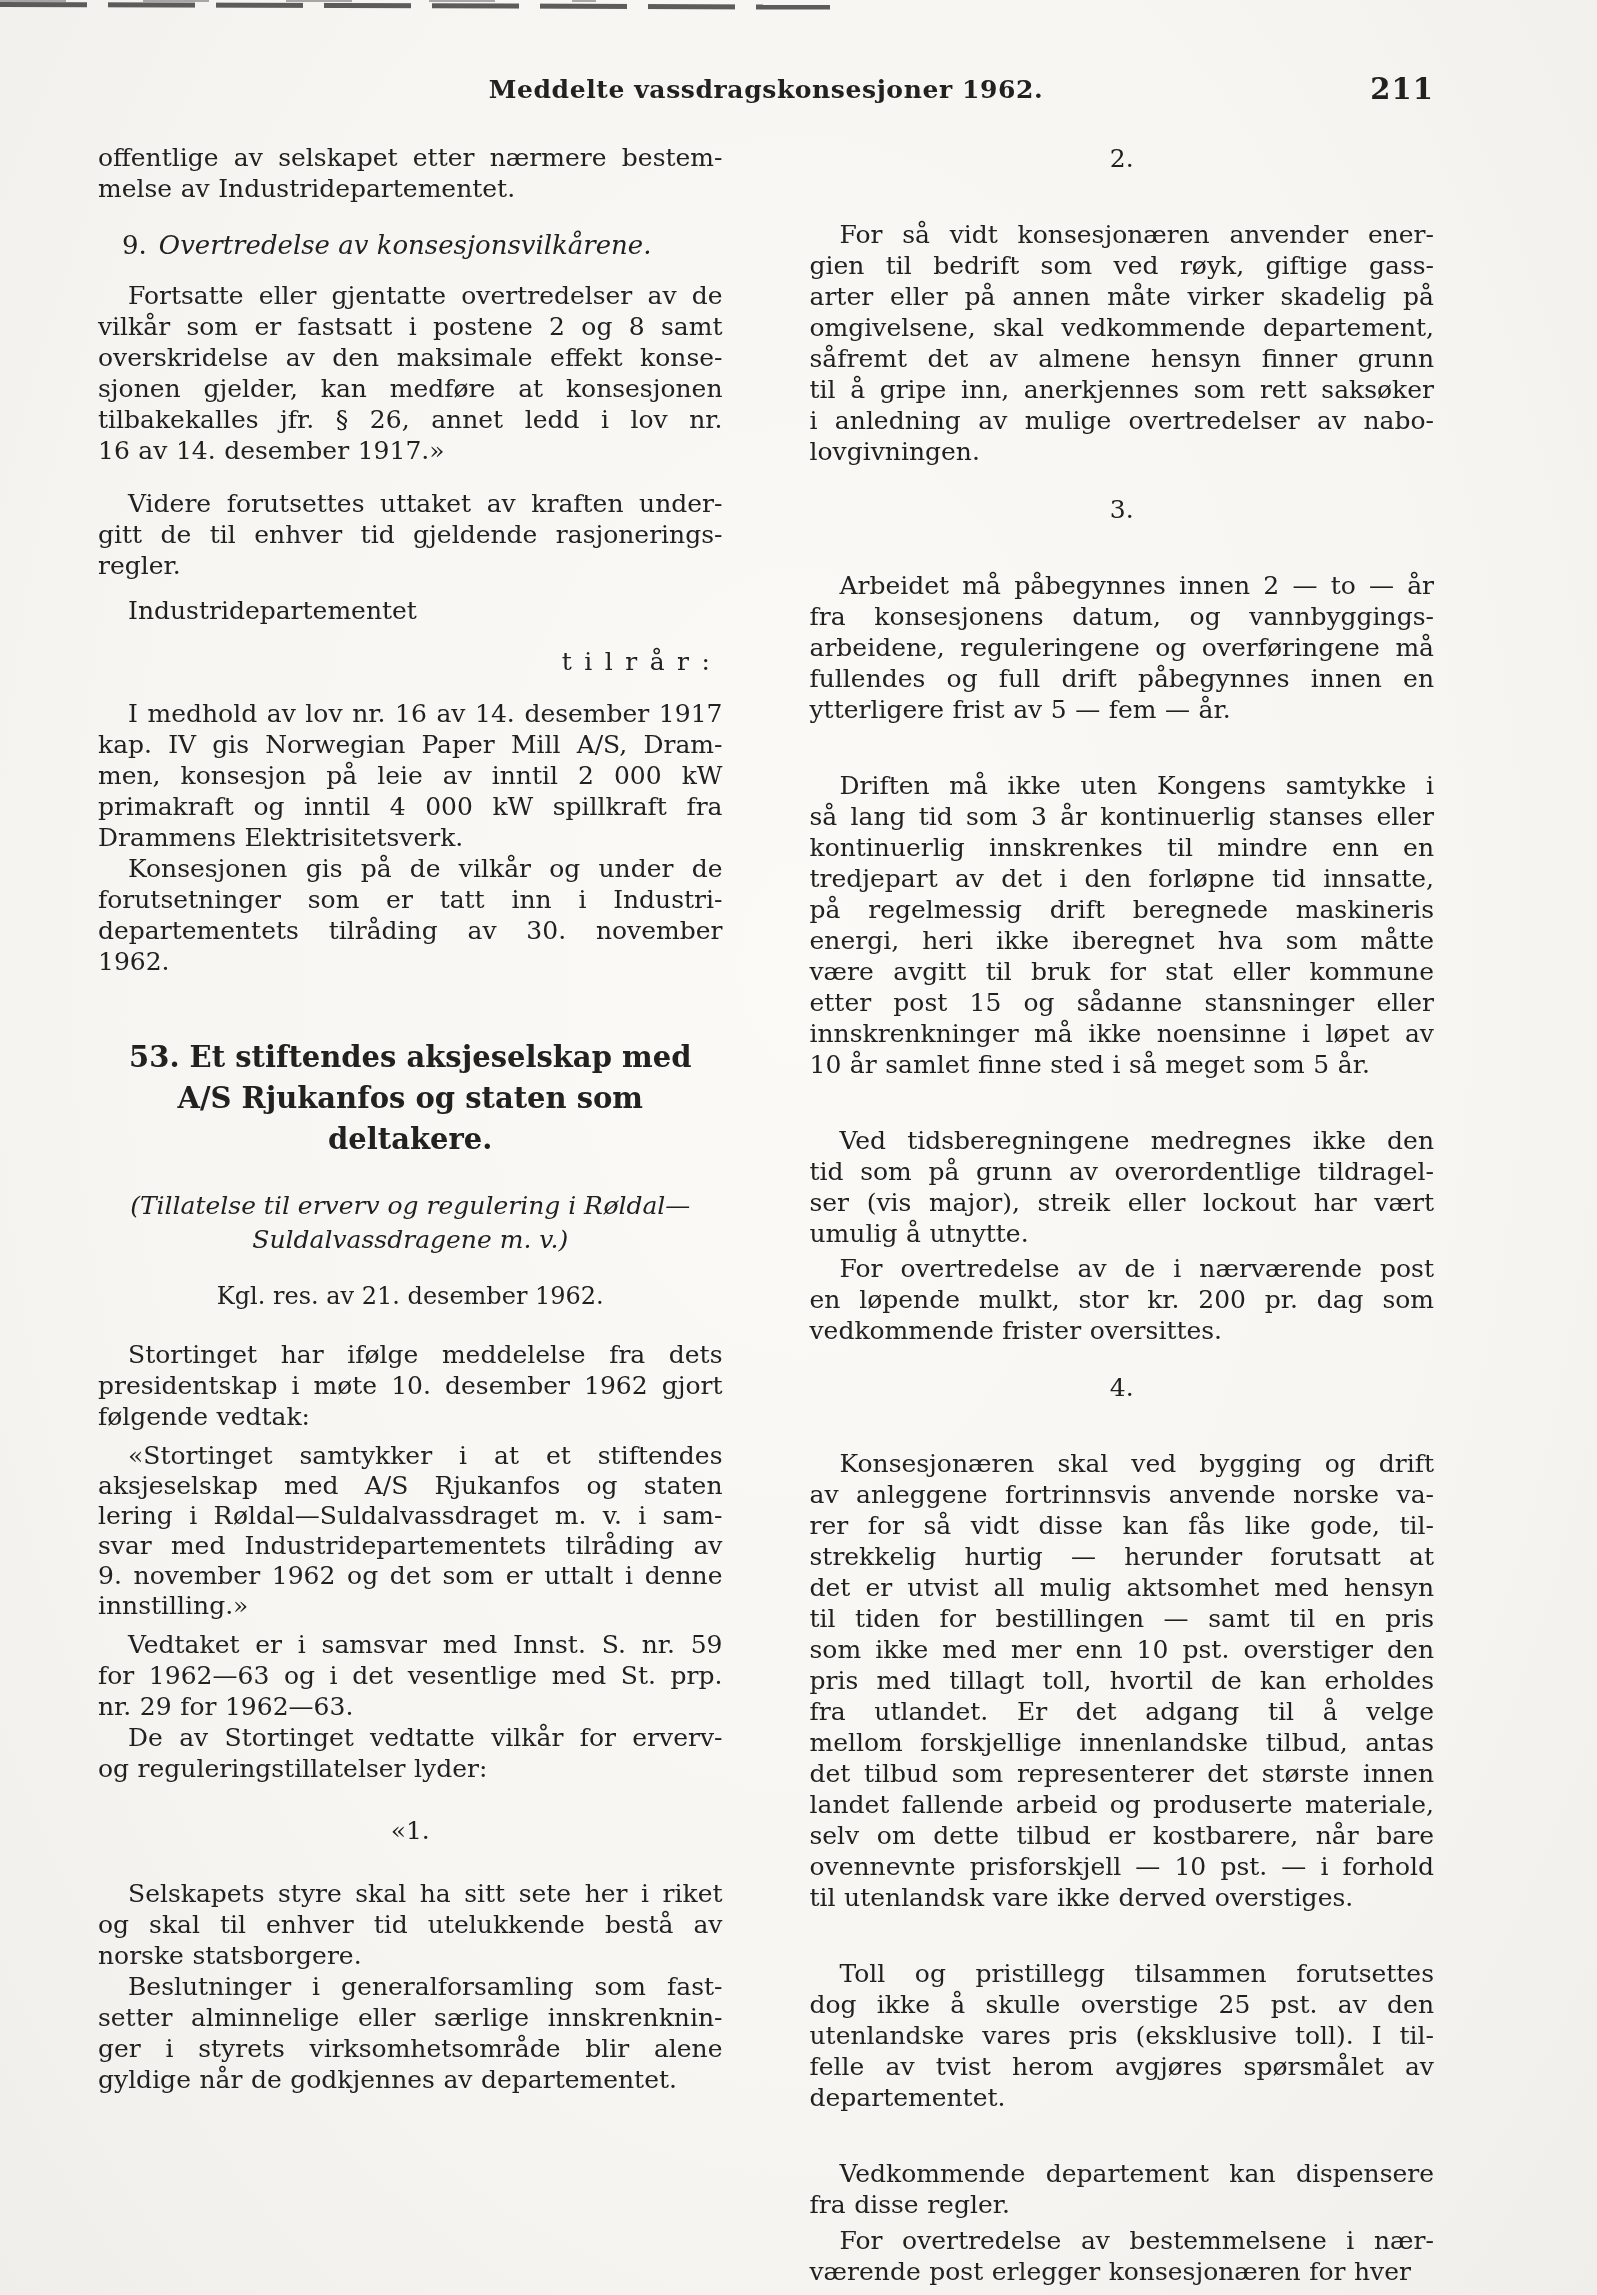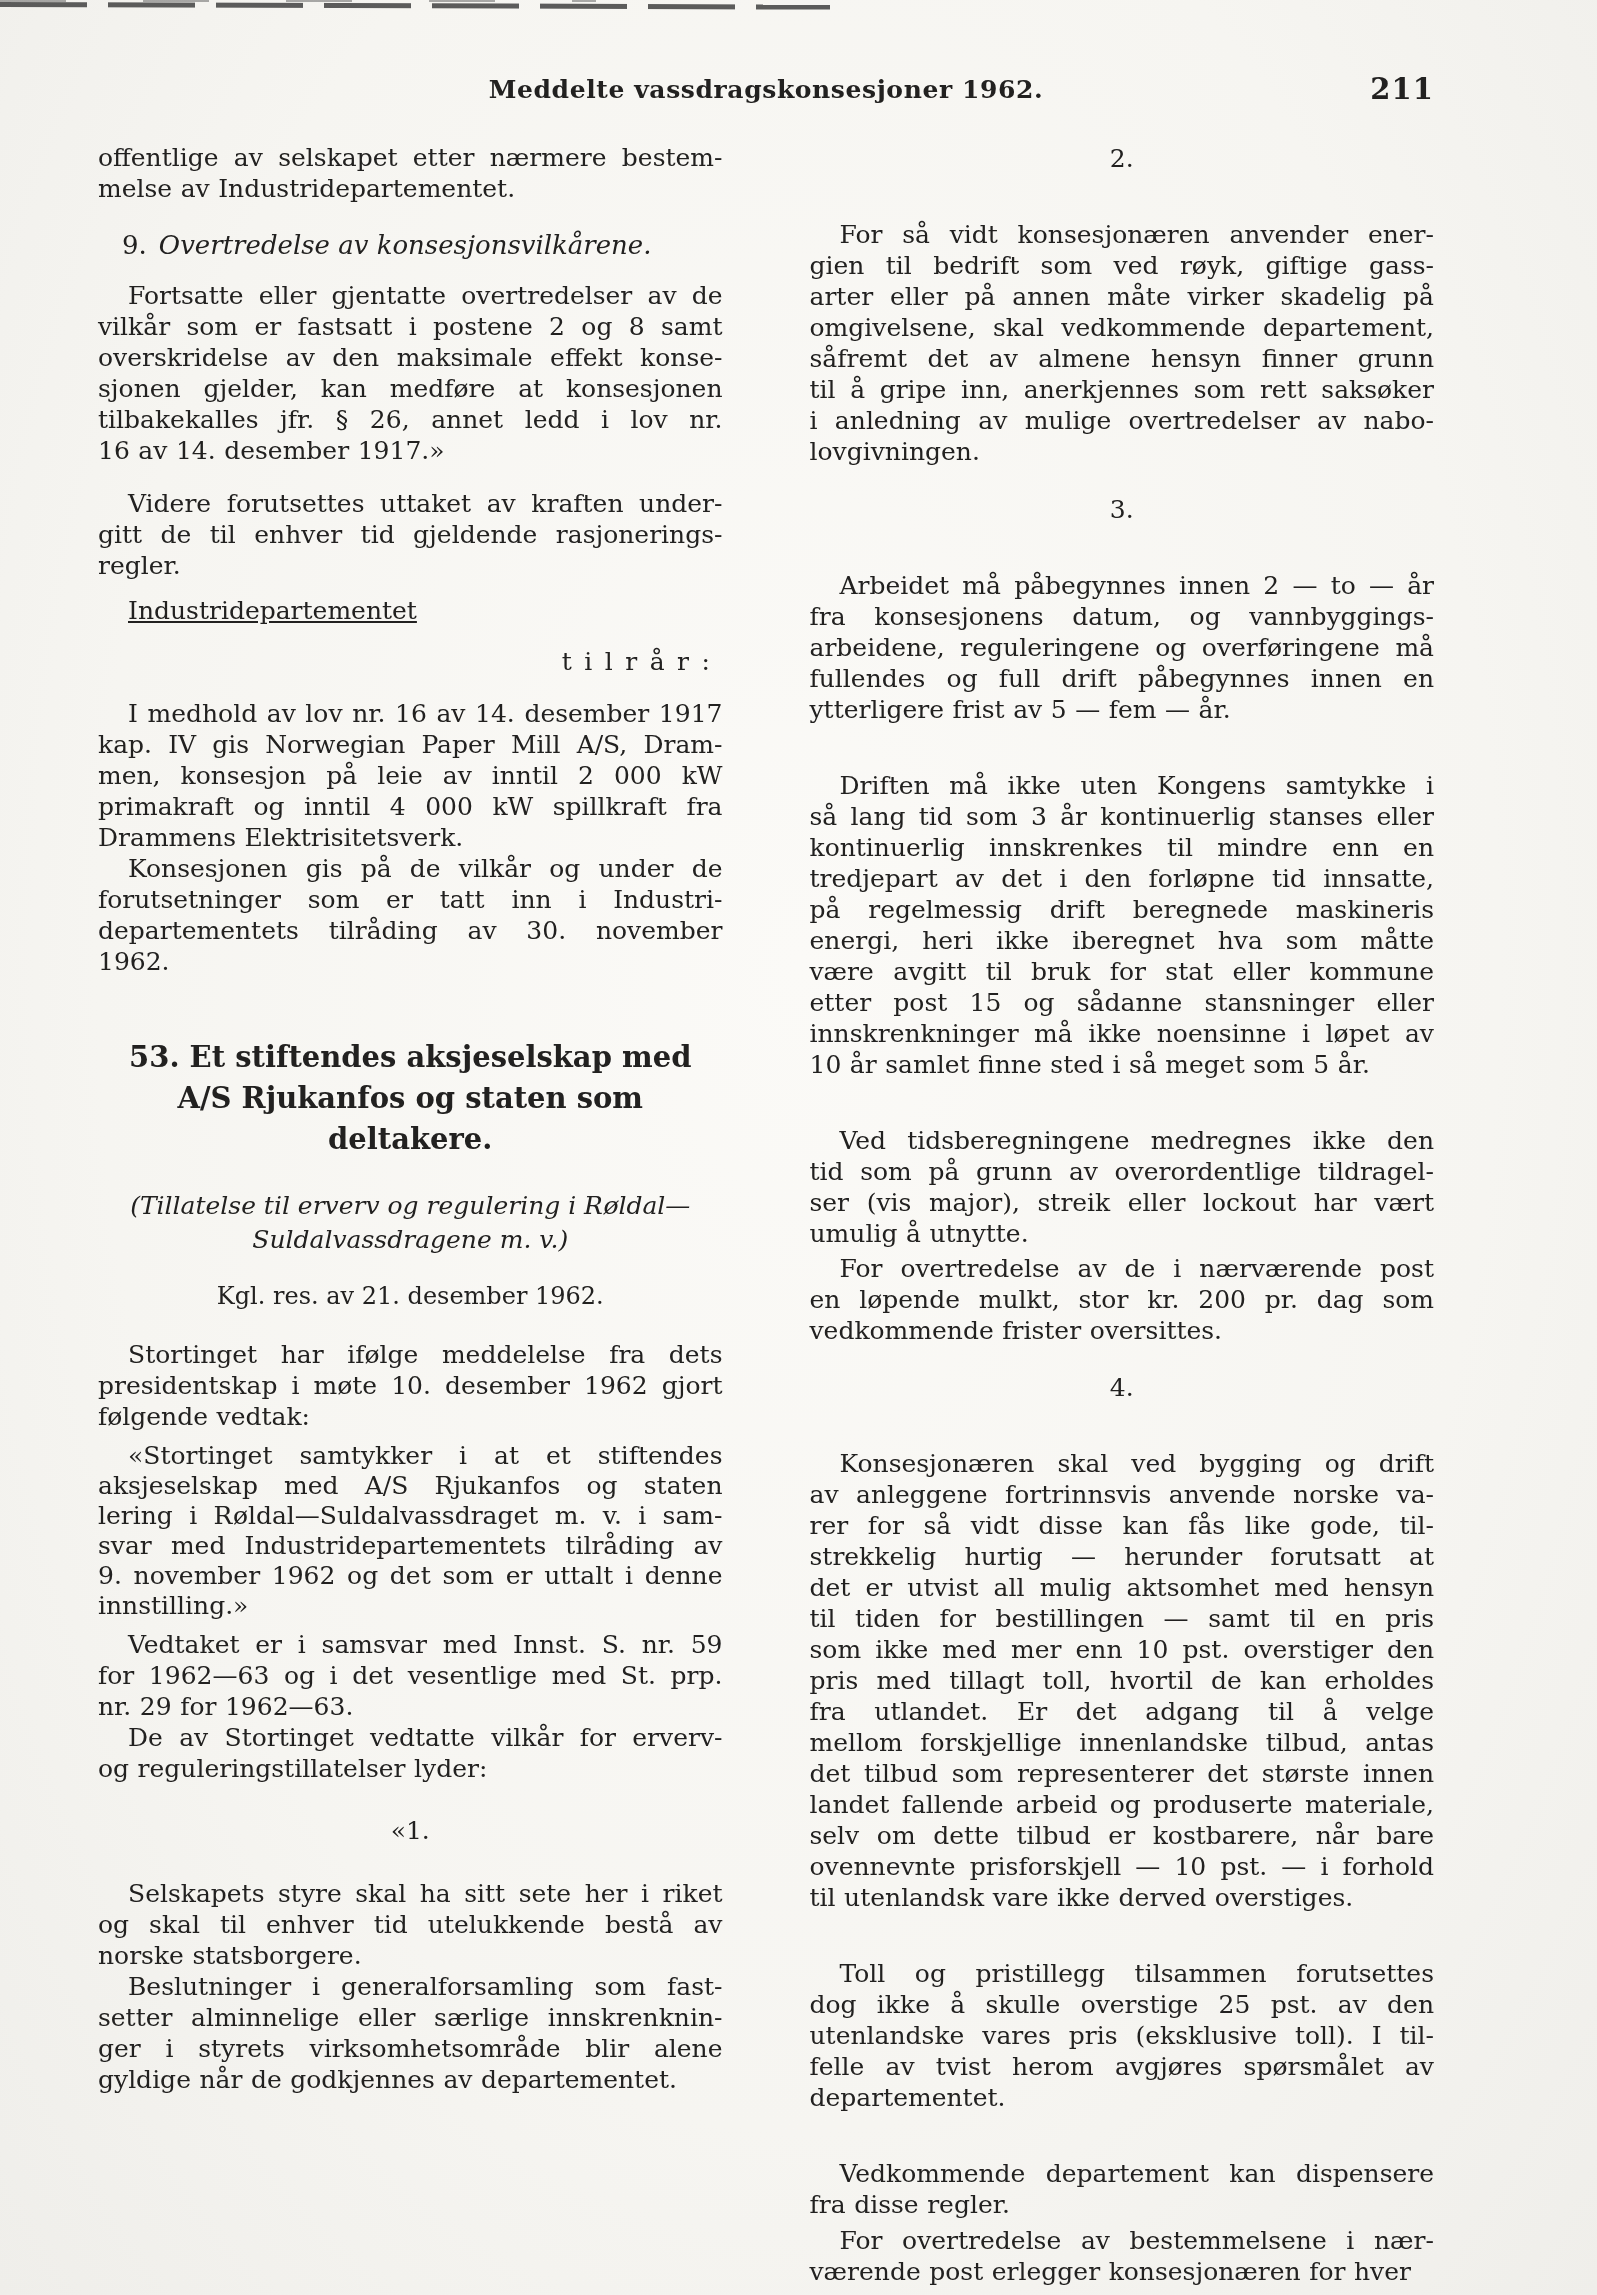--- a/index.html
+++ b/index.html
@@ -43,21 +43,21 @@
   .col{flex:1 1 0;min-width:0;}
 
   
   .para{font-size:25px;line-height:31px;}
   .para .line{text-align:justify;text-align-last:justify;word-spacing:0.6px;}
   .para .line.last{text-align-last:left;}
   .para.indent .line.first{text-indent:30px;}
 
   .quote-block{font-size:25px;line-height:30px;}
 
-  .label-line{font-size:25px;line-height:31px;text-indent:30px;text-decoration:underline;}
+  .label-line{font-size:25px;line-height:31px;text-indent:30px;}
 
   .tilraar{
     text-align:right;font-size:25px;line-height:31px;
     letter-spacing:.5em;margin:20px 0 21px;
   }
 
   .sec-inline-heading{
     font-size:26px;line-height:32px;text-indent:24px;
     margin:25px 0 19px;
   }

